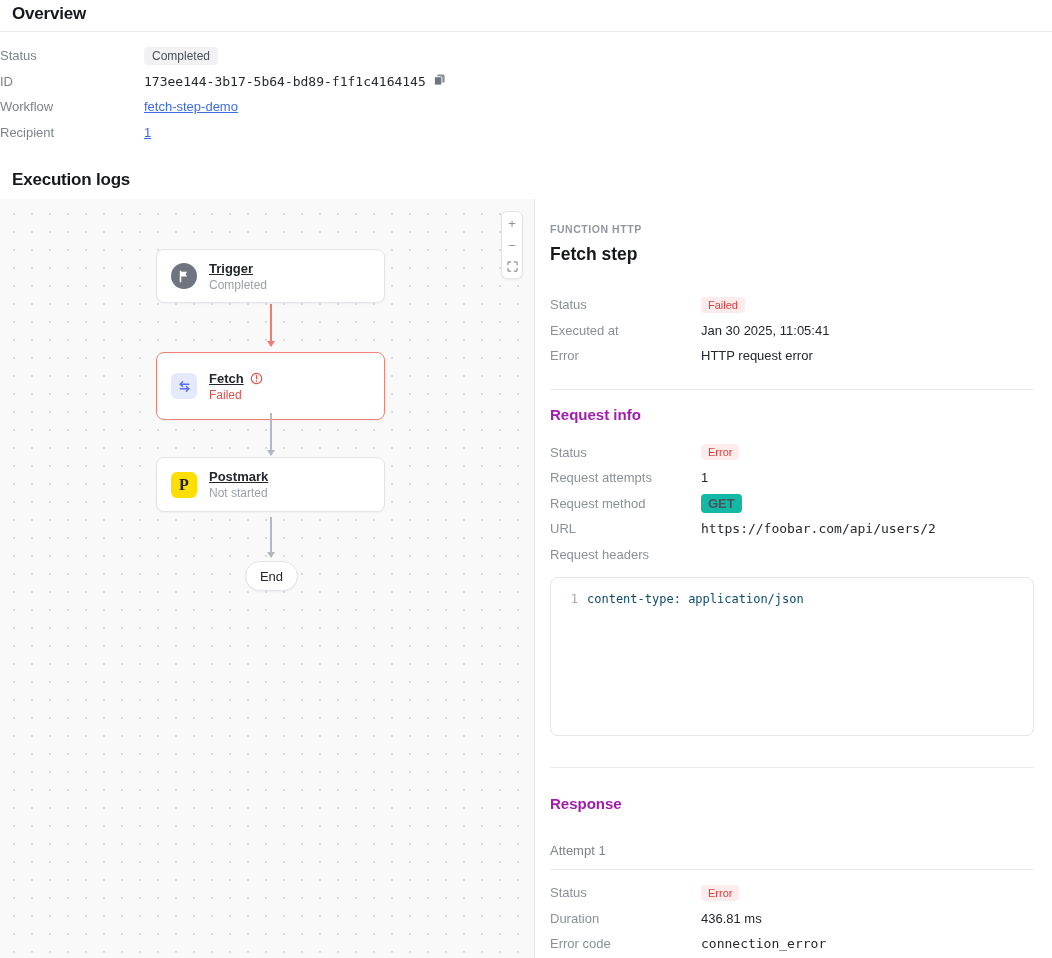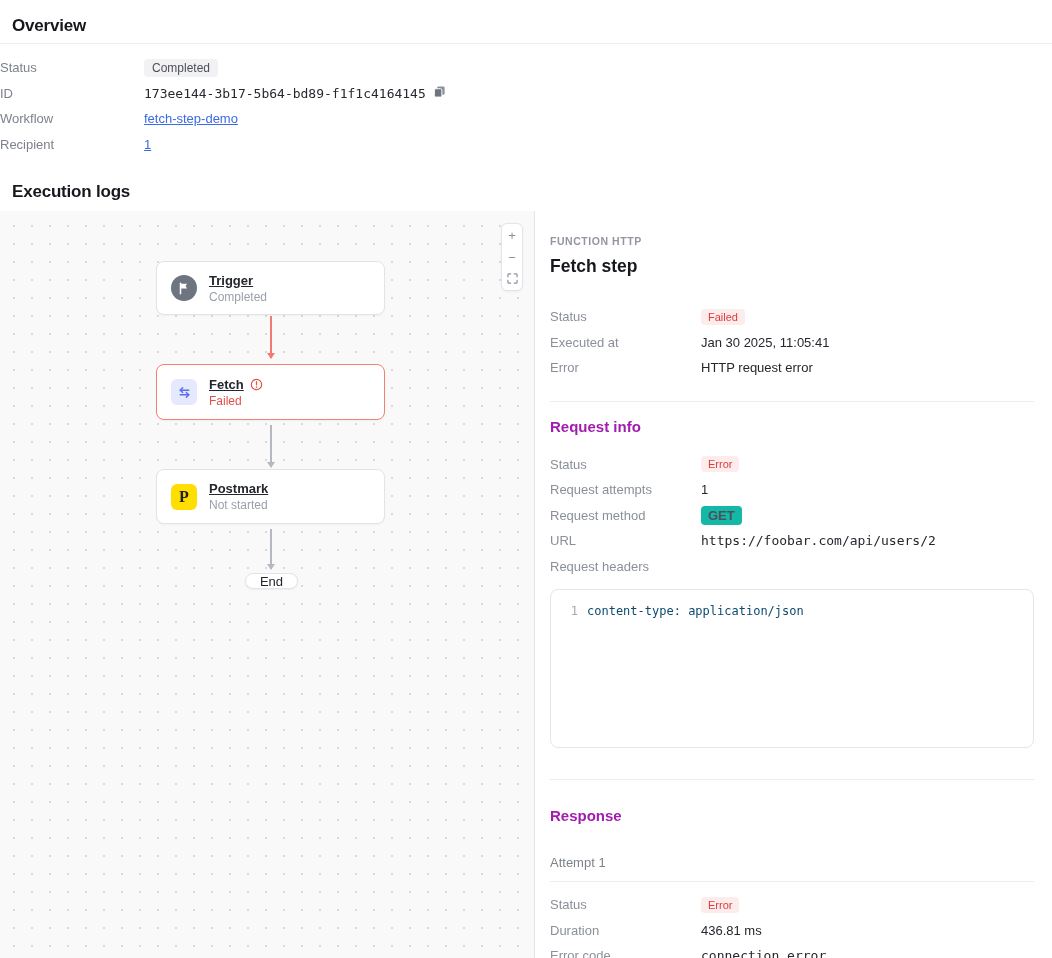--- a/index.html
+++ b/index.html
@@ -3,21 +3,21 @@
 <meta charset="utf-8">
 <style>
   * { margin:0; padding:0; box-sizing:border-box; }
   html,body { width:1052px; height:958px; overflow:hidden; background:#fff;
               font-family:"Liberation Sans","DejaVu Sans",sans-serif; color:#1c2024; }
   .mono { font-family:"DejaVu Sans Mono","Liberation Mono",monospace; }
 
   
   .page-pad { padding:0 12px; }
   h1.section-title { font-size:17px; font-weight:700; letter-spacing:-0.2px; color:#16181d; }
-  .overview-title { padding:16px 0 7px 0; }
+  .overview-title { padding:4px 0 7px 0; }
   .hr-full { border-top:1px solid #ececef; }
   .ov-rows { padding:11px 0 0 0; }
   .ov-row { display:flex; align-items:center; height:25.5px; font-size:13px; }
   .ov-label { flex:0 0 144px; color:#7d828c; }
   .ov-value { color:#26292f; display:flex; align-items:center; gap:7px; }
   .badge-gray { background:#f2f2f4; color:#4c5058; font-size:12px; padding:2px 8px; border-radius:4px; }
   .badge-method { background:#14b8a6; color:#4c5058; font-size:13px; padding:2px 7px; border-radius:4px; font-weight:600; }
   .badge-red { background:#fdecec; color:#df3b3b; font-size:11px; padding:2px 7px; border-radius:4px; font-weight:500; }
   a.link { color:#3b6be5; text-decoration:underline; font-size:13px; cursor:pointer; }
   .copy-btn { display:inline-flex; align-items:center; cursor:pointer; border:none; background:none; padding:0; }
@@ -41,21 +41,21 @@
   .icon-fetch { background:#e4e9fc; }
   .icon-postmark { background:#ffde00; color:#222; font-family:"Liberation Serif","DejaVu Serif",serif; font-weight:700; font-size:16px; }
 
   .arrow { position:absolute; left:270px; width:1.6px; }
   .arrow .shaft { width:1.6px; height:100%; }
   .arrow::after { content:""; position:absolute; bottom:-1px; left:-3.2px; border-left:4px solid transparent;
                   border-right:4px solid transparent; border-top-width:6px; border-top-style:solid; }
   .arrow.red .shaft { background:#f17b70; } .arrow.red::after { border-top-color:#f17b70; }
   .arrow.gray .shaft { background:#b4b8c0; } .arrow.gray::after { border-top-color:#b4b8c0; }
 
-  .end-pill { position:absolute; left:245px; top:362px; width:53px; height:16px; background:#fff;
+  .end-pill { position:absolute; left:245px; top:362px; width:53px; height:30px; background:#fff;
               border:1px solid #e4e4e8; border-radius:999px; box-shadow:0 1px 2px rgba(20,20,40,.05);
               display:flex; align-items:center; justify-content:center; font-size:13px; color:#23262c; }
 
   .controls { position:absolute; left:501px; top:12px; width:22px; background:#fff; border:1px solid #e4e4e8;
               border-radius:6px; box-shadow:0 1px 2px rgba(20,20,40,.05); display:flex; flex-direction:column; }
   .ctrl { height:22px; display:flex; align-items:center; justify-content:center; color:#8a8f99; font-size:13px; cursor:pointer; }
 
   
   .details { flex:1; padding:24px 18px 0 15px; background:#fff; }
   .eyebrow { font-size:10.5px; font-weight:700; letter-spacing:.55px; color:#9296a0; }
@@ -134,21 +134,21 @@
       <div>
         <div class="node-title">Trigger</div>
         <div class="node-sub">Completed</div>
       </div>
     </div>
 
     <div class="arrow red" style="top:105px; height:42px;">
         <div class="shaft"></div>
       </div>
 
-    <div class="node error" style="top:153px; height:56px;">
+    <div class="node error" style="top:153px; height:68px;">
       <span class="icon-square icon-fetch">
         <svg width="15" height="15" viewBox="0 0 16 16" fill="none" stroke="#5b6cf0" stroke-width="1.6" stroke-linecap="round" stroke-linejoin="round">
             <path d="M12.5 5.5h-9"></path>
             <path d="M6 3l-2.5 2.5L6 8"></path>
             <path d="M3.5 10.5h9"></path>
             <path d="M10 8l2.5 2.5L10 13"></path>
           </svg>
       </span>
       <div>
         <div class="node-title">

